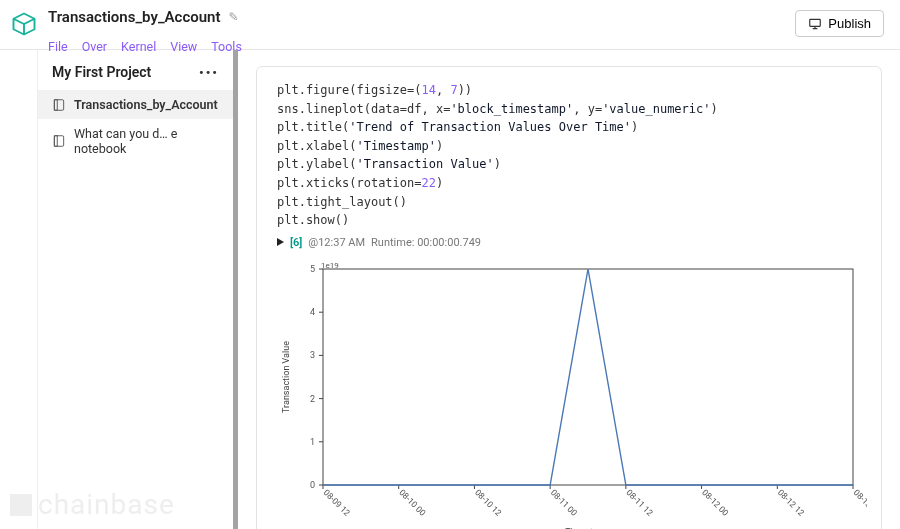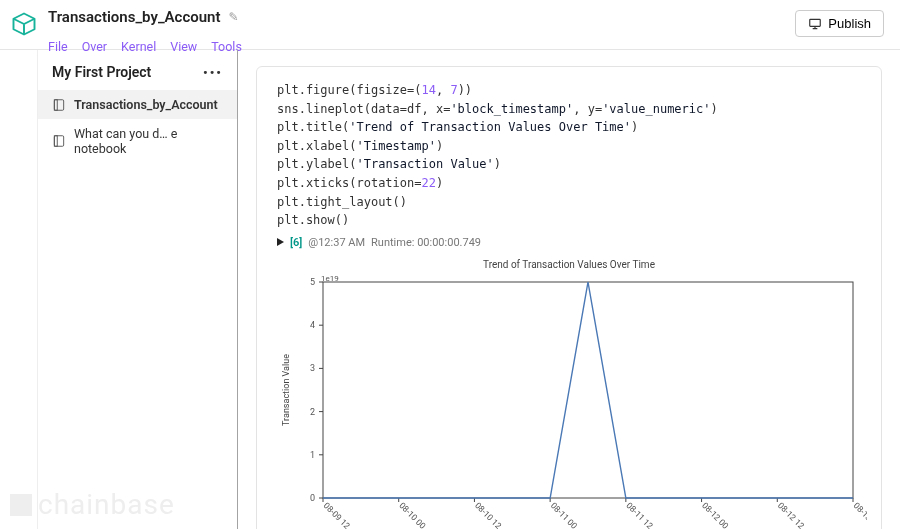--- a/index.html
+++ b/index.html
@@ -11,21 +11,21 @@
 .title-text { font-size: 15px; font-weight: 600; }
 .title-icon { color: #999; font-size: 12px; }
 .menu-row { display: flex; gap: 14px; margin-top: 13px; font-size: 12.5px; color: #8b5cf6; }
 .menu-item { cursor: pointer; }
 .topbar-actions { display: flex; gap: 4px; align-items: flex-start; margin-top: 2px; }
 .btn { display: inline-flex; align-items: center; gap: 6px; border: 1px solid #ccc; background: #fff; padding: 5px 12px; border-radius: 4px; font-size: 13px; cursor: pointer; }
 .btn-dark { background: #1a1a1a; color: #fff; border-color: #1a1a1a; font-weight: 500; }
 .body { display: flex; height: calc(529px - 50px); }
 .rail { width: 38px; background: #fff; border-right: 1px solid #eee; display: flex; flex-direction: row; align-items: center; padding-top: 10px; gap: 18px; }
 .rail-icon { width: 18px; height: 18px; color: #555; cursor: pointer; }
-.sidebar { width: 200px; border-right: 1px solid #a3a3a3; padding: 10px 0; }
+.sidebar { width: 200px; border-right: 5px solid #a3a3a3; padding: 10px 0; }
 .project-row { display: flex; align-items: center; justify-content: space-between; padding: 4px 14px 10px 14px; }
 .project-title { font-size: 14px; font-weight: 600; }
 .dots { letter-spacing: 2px; font-weight: 700; color: #333; cursor: pointer; }
 .nb-item { display: flex; align-items: center; gap: 8px; padding: 7px 14px; font-size: 12.5px; cursor: pointer; color: #333; }
 .nb-item.active { background: #f2f2f2; font-weight: 600; }
 .nb-icon { width: 14px; height: 14px; flex-shrink: 0; }
 .main { flex: 1; padding: 16px 18px; overflow: auto; }
 .cell { border: 1px solid #e3e3e3; border-radius: 6px; background: #fff; padding: 14px 20px 12px 20px; }
 .code { font-family: "SFMono-Regular", Consolas, monospace; font-size: 12px; line-height: 1.55; white-space: pre; color: #333; }
 .code .num { color: #8b5cf6; }
@@ -135,21 +135,20 @@
 plt.xticks(rotation=<span class="num">22</span>)
 plt.tight_layout()
 plt.show()</div>
       <div class="status-row">
         <span class="play-tri"></span>
         <span class="idx">[6]</span>
         <span>@12:37 AM</span>
         <span>Runtime: 00:00:00.749</span>
       </div>
       <div class="chart-wrap">
-        <div class="chart-title">Trend of Transaction Values Over Time</div>
         <svg id="chart-svg" width="590" height="280">
             <rect x="46" y="10" width="530" height="216" fill="none" stroke="#444" stroke-width="1"></rect>
             <line x1="42" y1="226" x2="46" y2="226" stroke="#444"></line>
             <text x="38" y="229" font-size="9" text-anchor="end" fill="#555">0</text>
             <line x1="42" y1="182.8" x2="46" y2="182.8" stroke="#444"></line>
             <text x="38" y="185.8" font-size="9" text-anchor="end" fill="#555">1</text>
             <line x1="42" y1="139.6" x2="46" y2="139.6" stroke="#444"></line>
             <text x="38" y="142.6" font-size="9" text-anchor="end" fill="#555">2</text>
             <line x1="42" y1="96.4" x2="46" y2="96.4" stroke="#444"></line>
             <text x="38" y="99.4" font-size="9" text-anchor="end" fill="#555">3</text>

